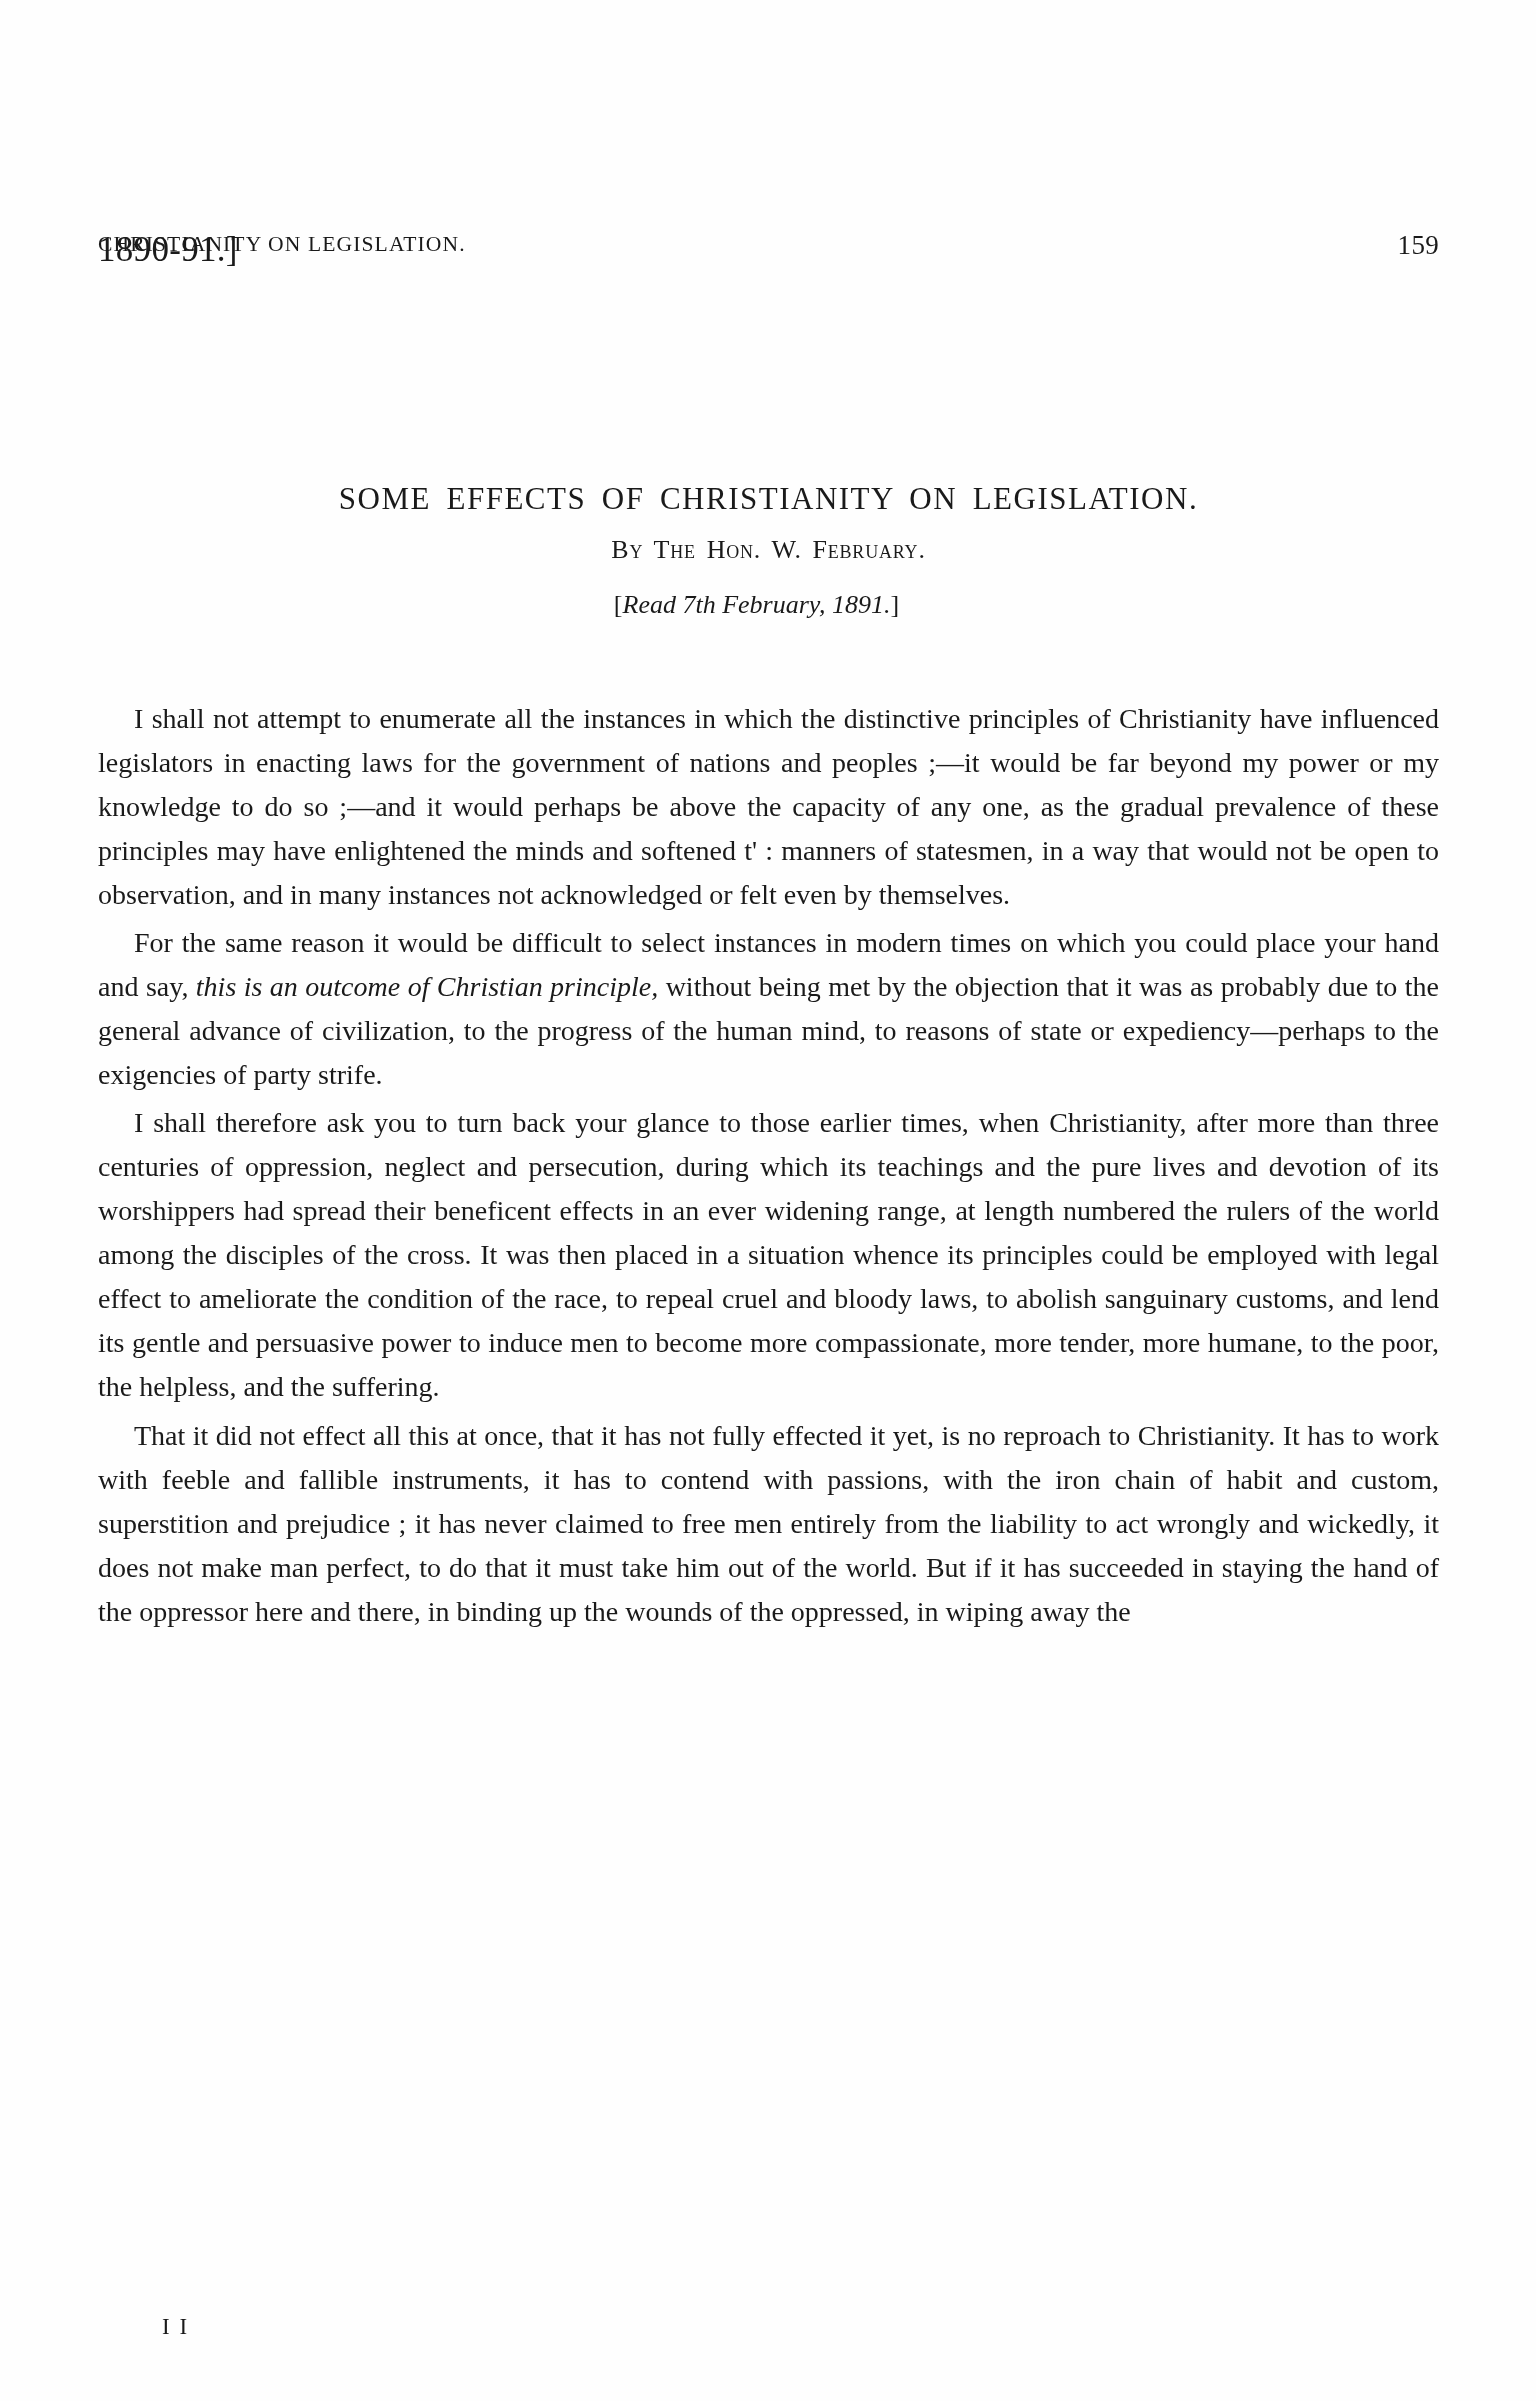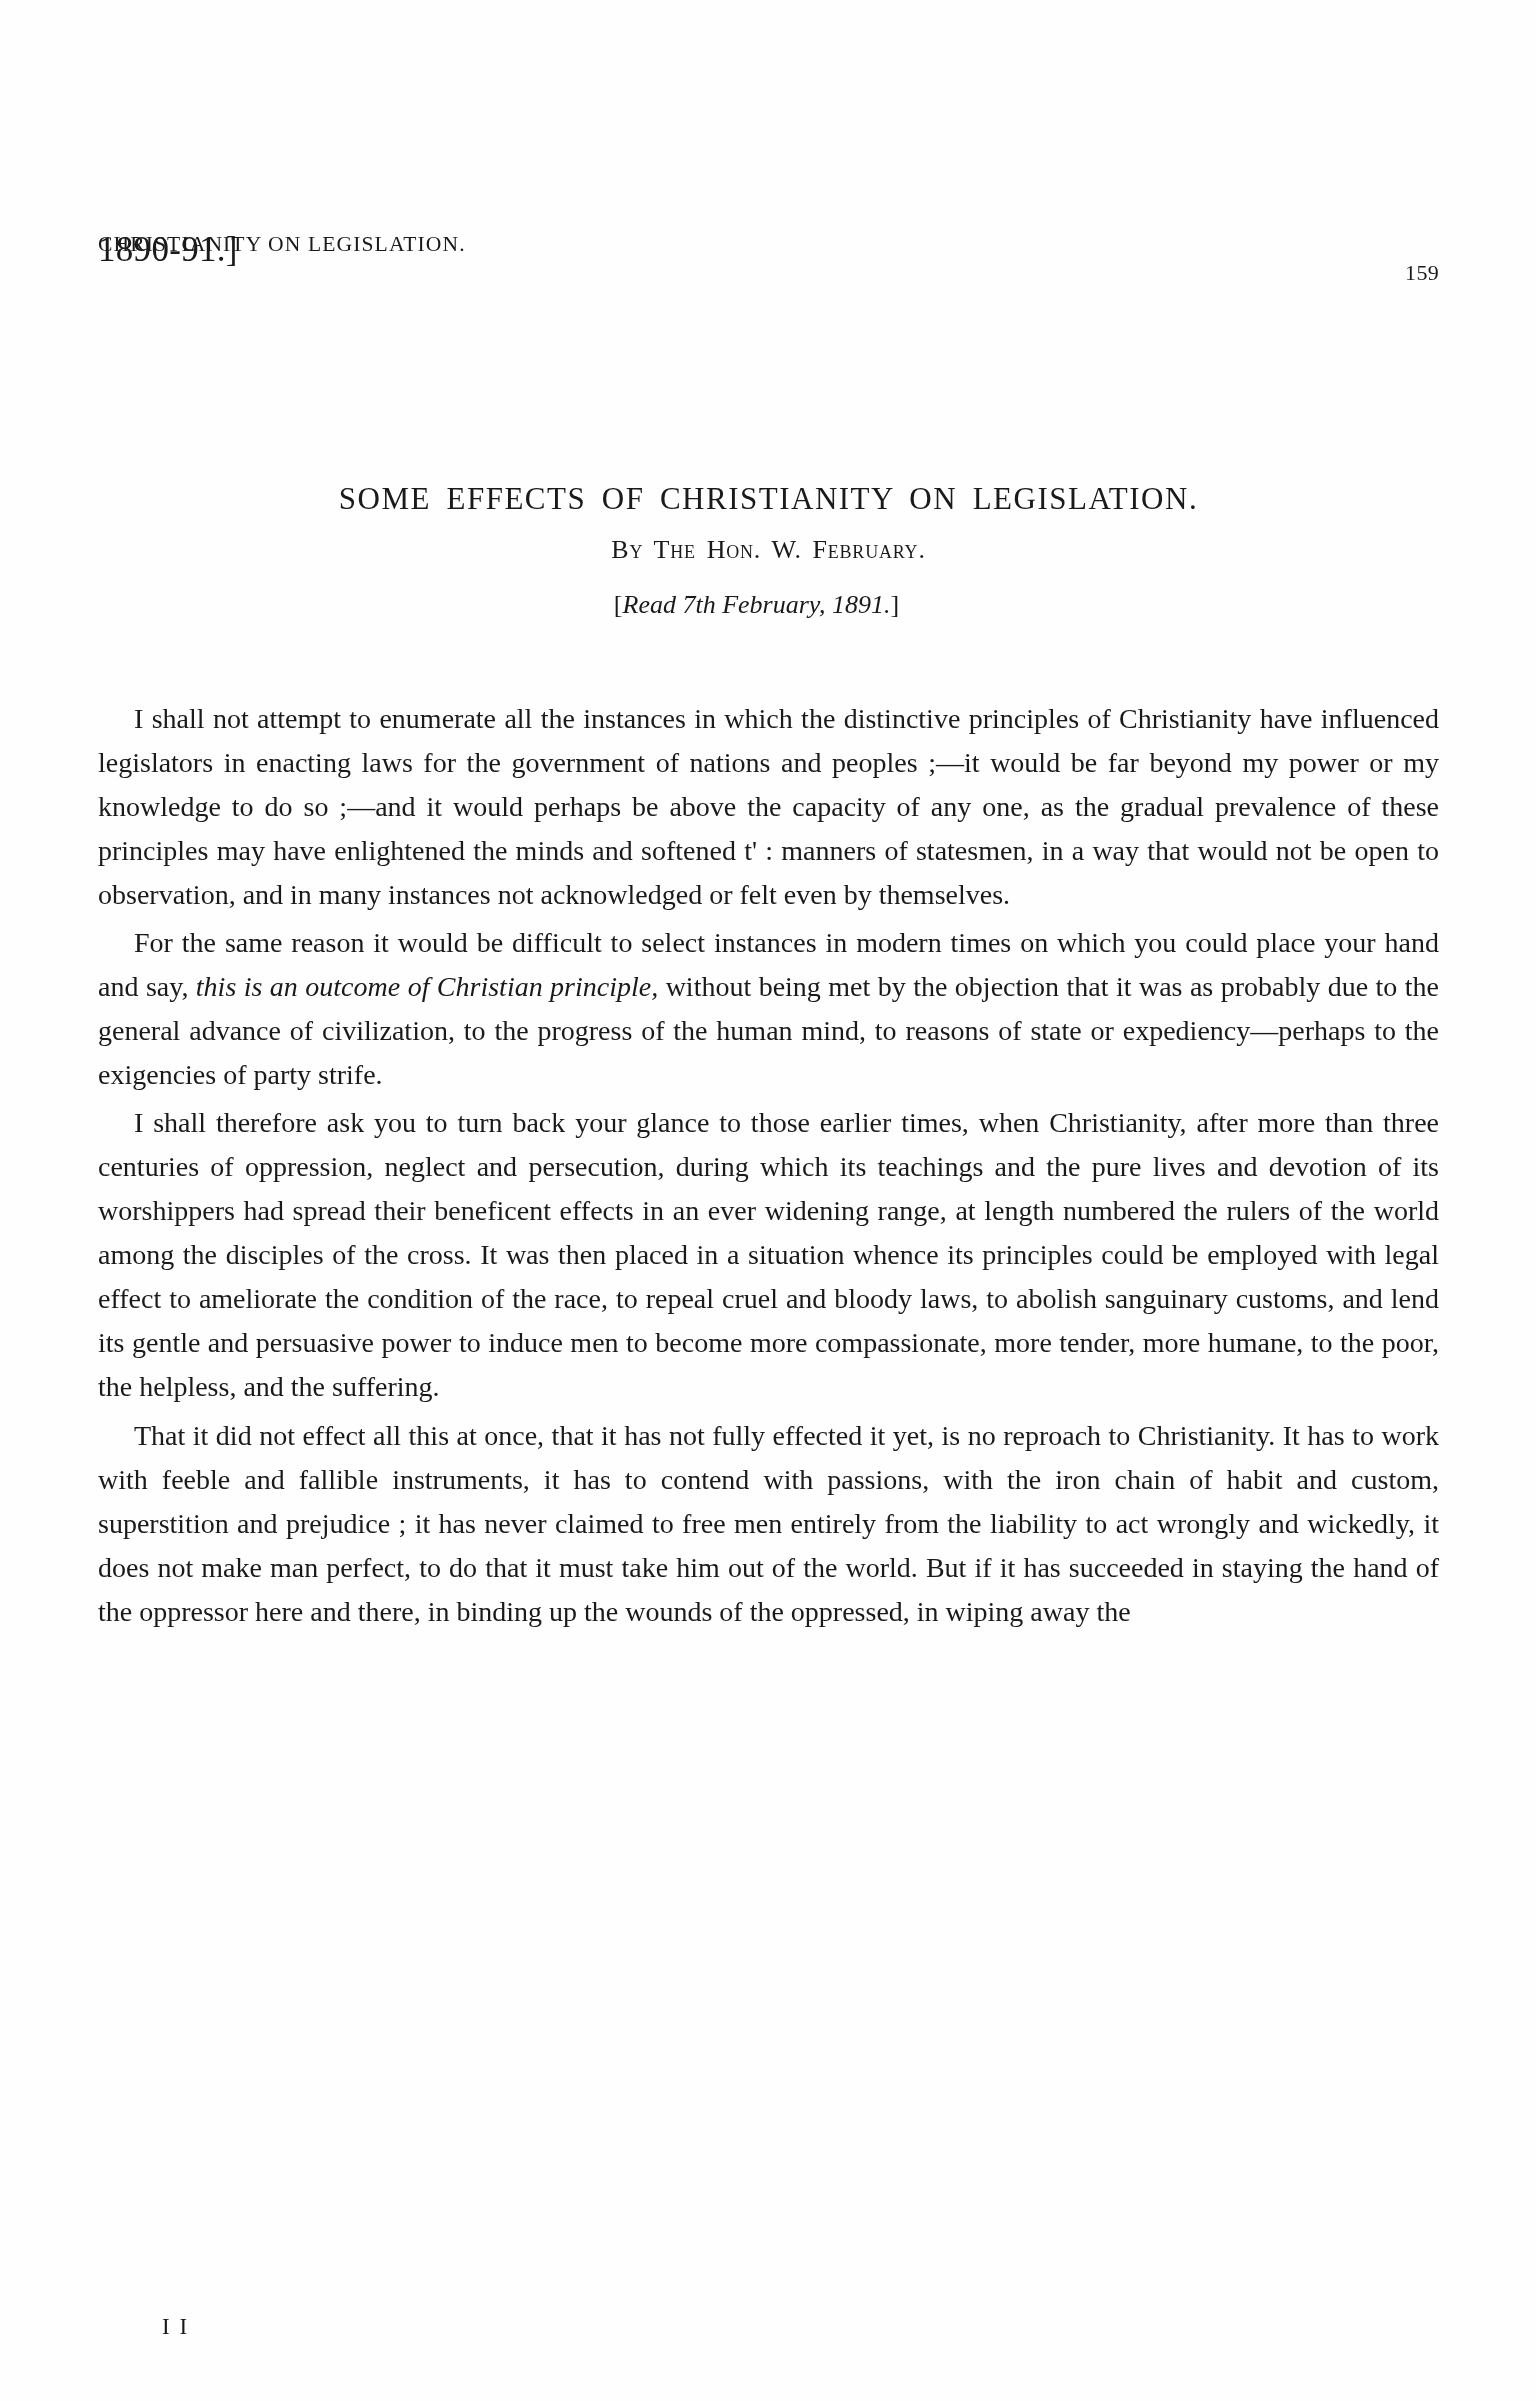--- a/index.html
+++ b/index.html
@@ -44,23 +44,22 @@
     text-align: left;
     font-size: 21.6px;
     letter-spacing: 1.1px;
     font-variant: small-caps;
     text-transform: uppercase;
   }
   .rh-right {
     position: absolute;
     right: 0;
     top: 0;
-    font-size: 22px;
+    font-size: 27px;
     letter-spacing: 0.3px;
-    margin-top: 30px;
   }
   .title-block {
     position: absolute;
     top: 468px;
     left: 98px;
     width: 1341px;
     text-align: center;
   }
   .doc-title {
     font-size: 31px;

